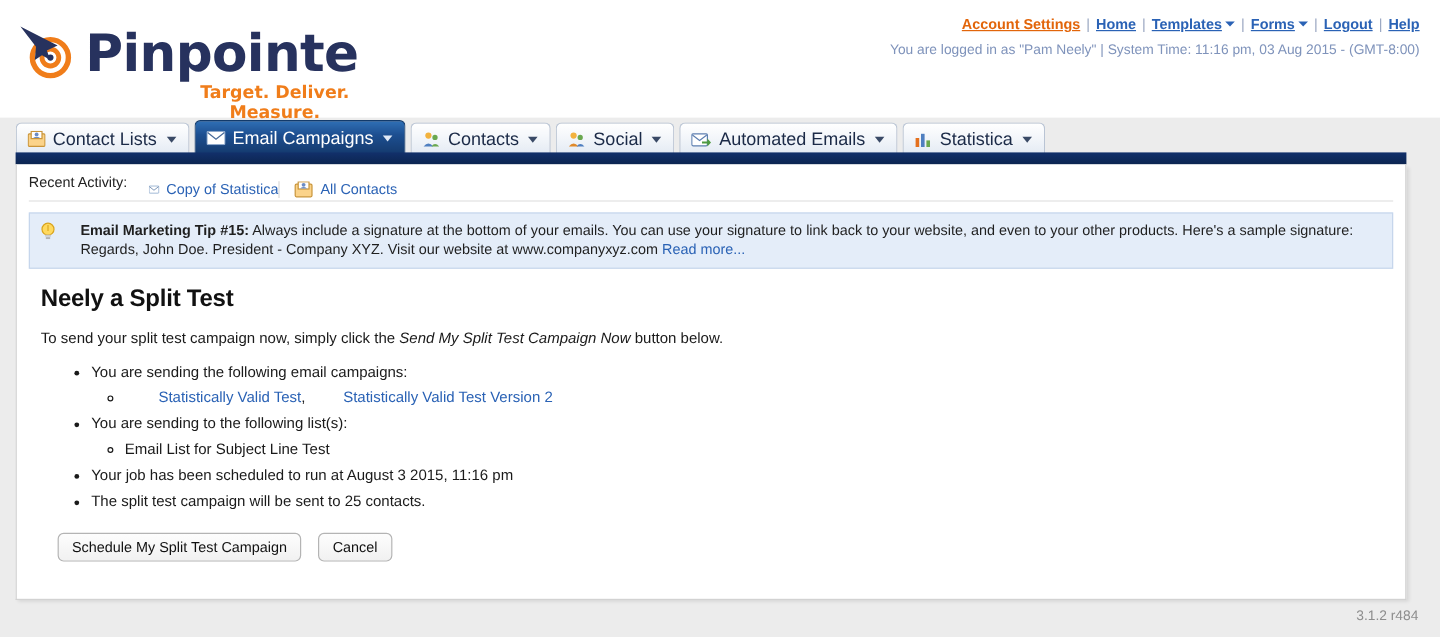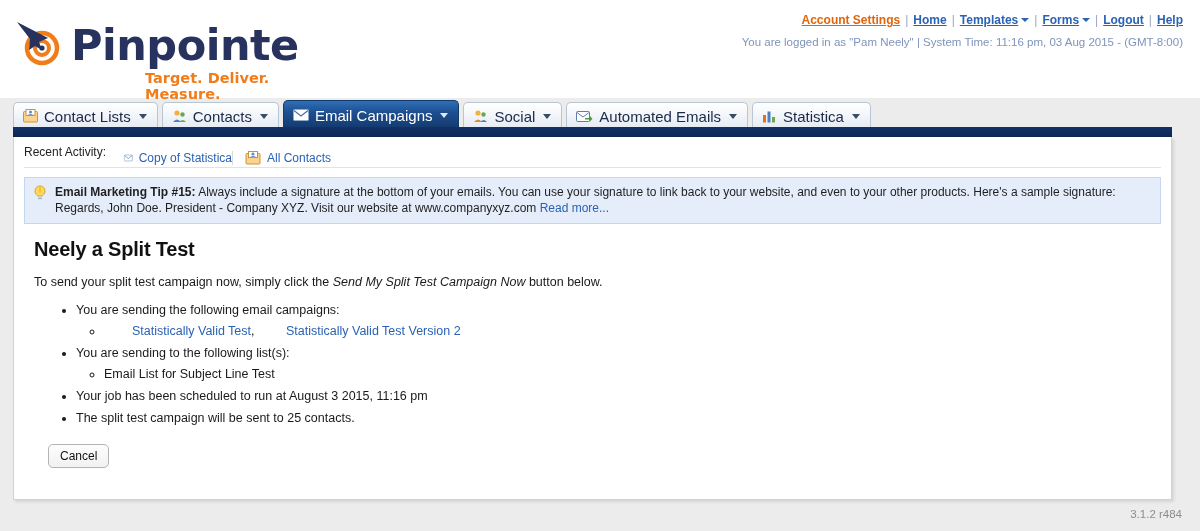--- a/index.html
+++ b/index.html
@@ -17,21 +17,21 @@
   .logo-mark { position: absolute; left: 2px; top: 8px; width: 58px; height: 46px; }
   .logo-word {
     position: absolute; left: 58px; top: 8px;
     font-family: "DejaVu Sans", sans-serif;
     font-size: 43px; font-weight: bold; color: #27325e;
     letter-spacing: -0.5px;
   }
   .logo-tag {
     position: absolute; left: 132px; top: 58px;
     font-family: "DejaVu Sans", sans-serif;
-    font-size: 14.5px; font-weight: bold; color: #f07d1a;
+    font-size: 14.5px; font-weight: bold; color: #f07d1a; text-align: center;
   }
 
   .top-links {
     position: absolute; right: 17px; top: 13px;
     font-size: 12px; color: #5b6f9e; text-align: center; white-space: nowrap;
   }
   .top-links a {
     color: #2a62b5; text-decoration: underline; font-weight: bold;
   }
   .top-links a.accent { color: #e2650a; }
@@ -98,21 +98,21 @@
   .recent-item { display: flex; align-items: center; gap: 6px; overflow: hidden; white-space: nowrap; margin-top: 12px; }
   .recent-item.clip { width: 108px; border-right: 1px solid #dadada; }
   .recent-item a { color: #2a62b5; text-decoration: none; font-size: 12px; }
   .recent-item + .recent-item { margin-left: 12px; }
 
   .tip {
     margin: 9px 10px 0 10px;
     background: #e4edf9; border: 1px solid #c6d6ec;
     padding: 6px 8px 7px 8px;
     font-size: 12px; color: #1f1f1f; line-height: 16px;
-    display: flex; gap: 8px;
+    display: flex; gap: 20px;
   }
   .tip b { font-weight: bold; }
   .tip a { color: #2a62b5; text-decoration: none; }
   .bulb { flex: 0 0 auto; width: 14px; height: 16px; margin-top: 1px; }
 
   .main { padding: 14px 10px 0 20px; }
   h1.title {
     margin: 0 0 0 0; font-size: 20px; font-weight: bold;
     color: #111; font-family: "Liberation Sans", sans-serif;
     letter-spacing: -0.2px;
@@ -172,37 +172,37 @@
         <svg width="15" height="14" viewBox="0 0 15 14">
           <rect x="0.5" y="2.5" width="14" height="10.5" rx="1" fill="#fbd38a" stroke="#c9953a"></rect>
           <rect x="3" y="0.5" width="9" height="6" fill="#ffffff" stroke="#c9953a"></rect>
           <circle cx="7.5" cy="3" r="1.6" fill="#6b8cc4"></circle>
           <path d="M4.6 6 q2.9 -2.2 5.8 0 z" fill="#6b8cc4"></path>
         </svg>
         <span>Contact Lists</span>
         <span class="caret"></span>
       </div>
 
+      <div class="tab active">
+        <svg width="16" height="12" viewBox="0 0 16 12">
+          <rect x="0.5" y="0.5" width="15" height="11" rx="1" fill="#ffffff" stroke="#8fa9cc"></rect>
+          <path d="M1 1.5 L8 7 L15 1.5" fill="none" stroke="#4a6c9b" stroke-width="1.1"></path>
+        </svg>
+        <span>Email Campaigns</span>
+        <span class="caret"></span>
+      </div>
+
       <div class="tab">
         <svg width="15" height="14" viewBox="0 0 15 14">
           <circle cx="5" cy="4" r="2.6" fill="#f2b23e"></circle>
           <path d="M1 13 q4 -5 8 0 z" fill="#4f7fc0"></path>
           <circle cx="10.5" cy="5.5" r="2.2" fill="#6aa84f"></circle>
           <path d="M7.5 13 q3 -4 6.5 0 z" fill="#6aa84f"></path>
         </svg>
         <span>Contacts</span>
-        <span class="caret"></span>
-      </div>
-
-      <div class="tab active">
-        <svg width="16" height="12" viewBox="0 0 16 12">
-          <rect x="0.5" y="0.5" width="15" height="11" rx="1" fill="#ffffff" stroke="#8fa9cc"></rect>
-          <path d="M1 1.5 L8 7 L15 1.5" fill="none" stroke="#4a6c9b" stroke-width="1.1"></path>
-        </svg>
-        <span>Email Campaigns</span>
         <span class="caret"></span>
       </div>
 
 
       <div class="tab">
         <svg width="15" height="14" viewBox="0 0 15 14">
           <circle cx="5" cy="4" r="2.6" fill="#f2b23e"></circle>
           <path d="M1 13 q4 -5 8 0 z" fill="#e08a2a"></path>
           <circle cx="10.5" cy="5.5" r="2.2" fill="#6aa84f"></circle>
           <path d="M7.5 13 q3 -4 6.5 0 z" fill="#4f7fc0"></path>
@@ -292,20 +292,21 @@
           <ul class="lvl2">
             <li>Email List for Subject Line Test</li>
           </ul>
         </li>
 
         <li>Your job has been scheduled to run at August 3 2015, 11:16 pm</li>
         <li>The split test campaign will be sent to 25 contacts.</li>
       </ul>
 
       <div class="btnrow">
+        <button class="btn">Schedule My Split Test Campaign</button>
         <button class="btn">Cancel</button>
       </div>
     </div>
 
   </div>
 
   <div class="version">3.1.2 r484</div>
 
 </div>
 

